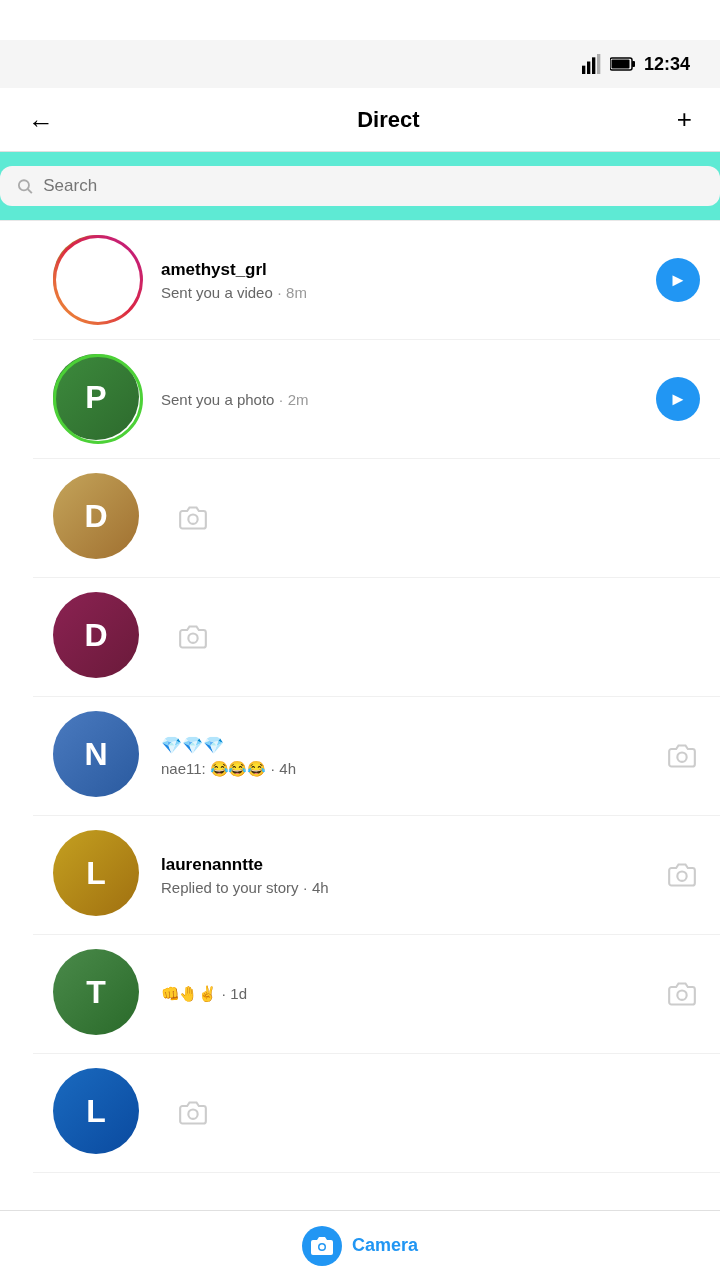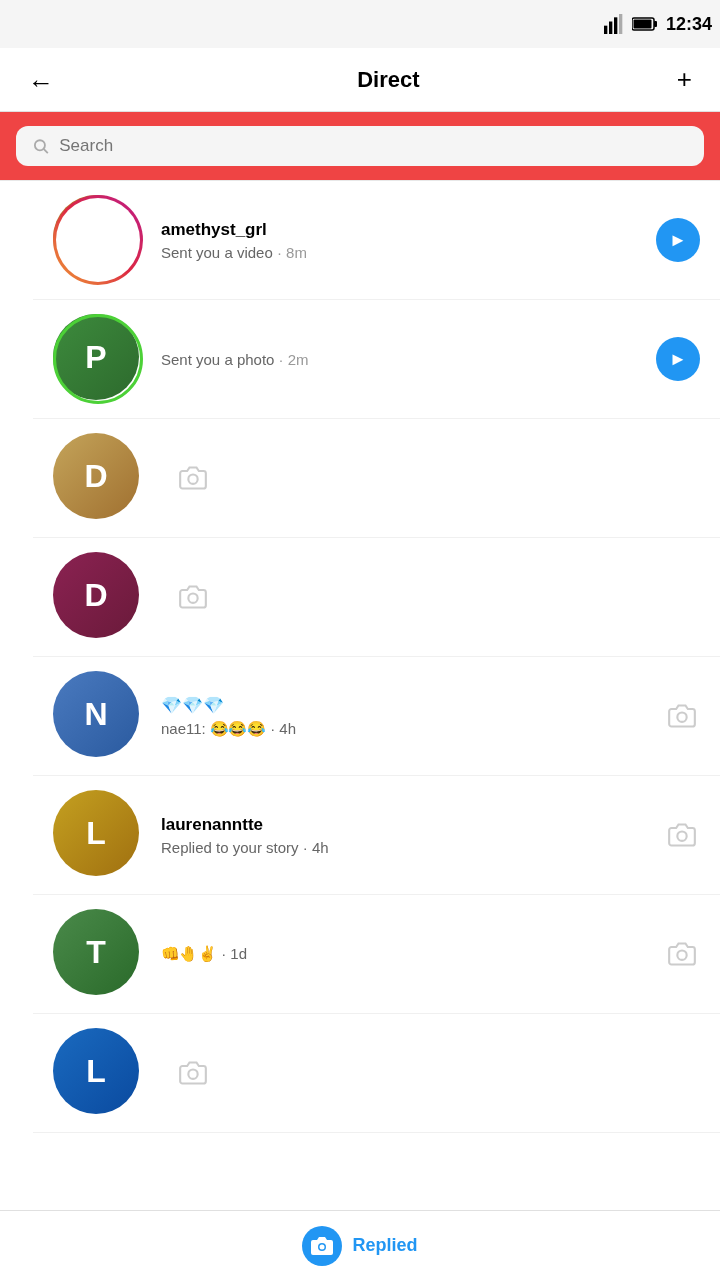--- a/index.html
+++ b/index.html
@@ -12,22 +12,23 @@
       position: relative;
     }
 
     
     .status-bar {
       height: 48px;
       background: #f5f5f5;
       display: flex;
       align-items: center;
       justify-content: flex-end;
-      padding: 0 8px;
+      padding: 0 30px;
       gap: 8px;
+      margin-top: 40px;
     }
     .status-icons {
       display: flex;
       align-items: center;
       gap: 8px;
     }
     .status-time {
       font-size: 18px;
       font-weight: 600;
       color: #000;
@@ -53,22 +54,22 @@
       background: none;
       border: none;
       cursor: pointer;
       font-size: 26px;
       color: #000;
       padding: 8px;
     }
 
     
     .search-container {
-      padding: 14px 16px;
-      background: #ef4444;
+      padding: 14px 0;
+      background: #5eead4;
       border-bottom: 1px solid #e8e8e8;
     }
     .search-input-wrapper {
       background: #f5f5f5;
       border-radius: 12px;
       display: flex;
       align-items: center;
       padding: 10px 16px;
       gap: 10px;
     }
@@ -385,15 +386,15 @@
 
 <div class="bottom-bar">
   <button class="camera-bottom-btn">
     <div class="camera-bottom-icon">
       <svg width="24" height="24" viewBox="0 0 24 24" fill="white">
         <path d="M23 19a2 2 0 0 1-2 2H3a2 2 0 0 1-2-2V8a2 2 0 0 1 2-2h4l2-3h6l2 3h4a2 2 0 0 1 2 2z"></path>
         <circle cx="12" cy="13" r="4" fill="#2196f3"></circle>
         <circle cx="12" cy="13" r="2.5" fill="white"></circle>
       </svg>
     </div>
-    <span class="camera-label">Replied</span>
+    <span class="camera-label">Camera</span>
   </button>
 </div>
 
 </body></html>

